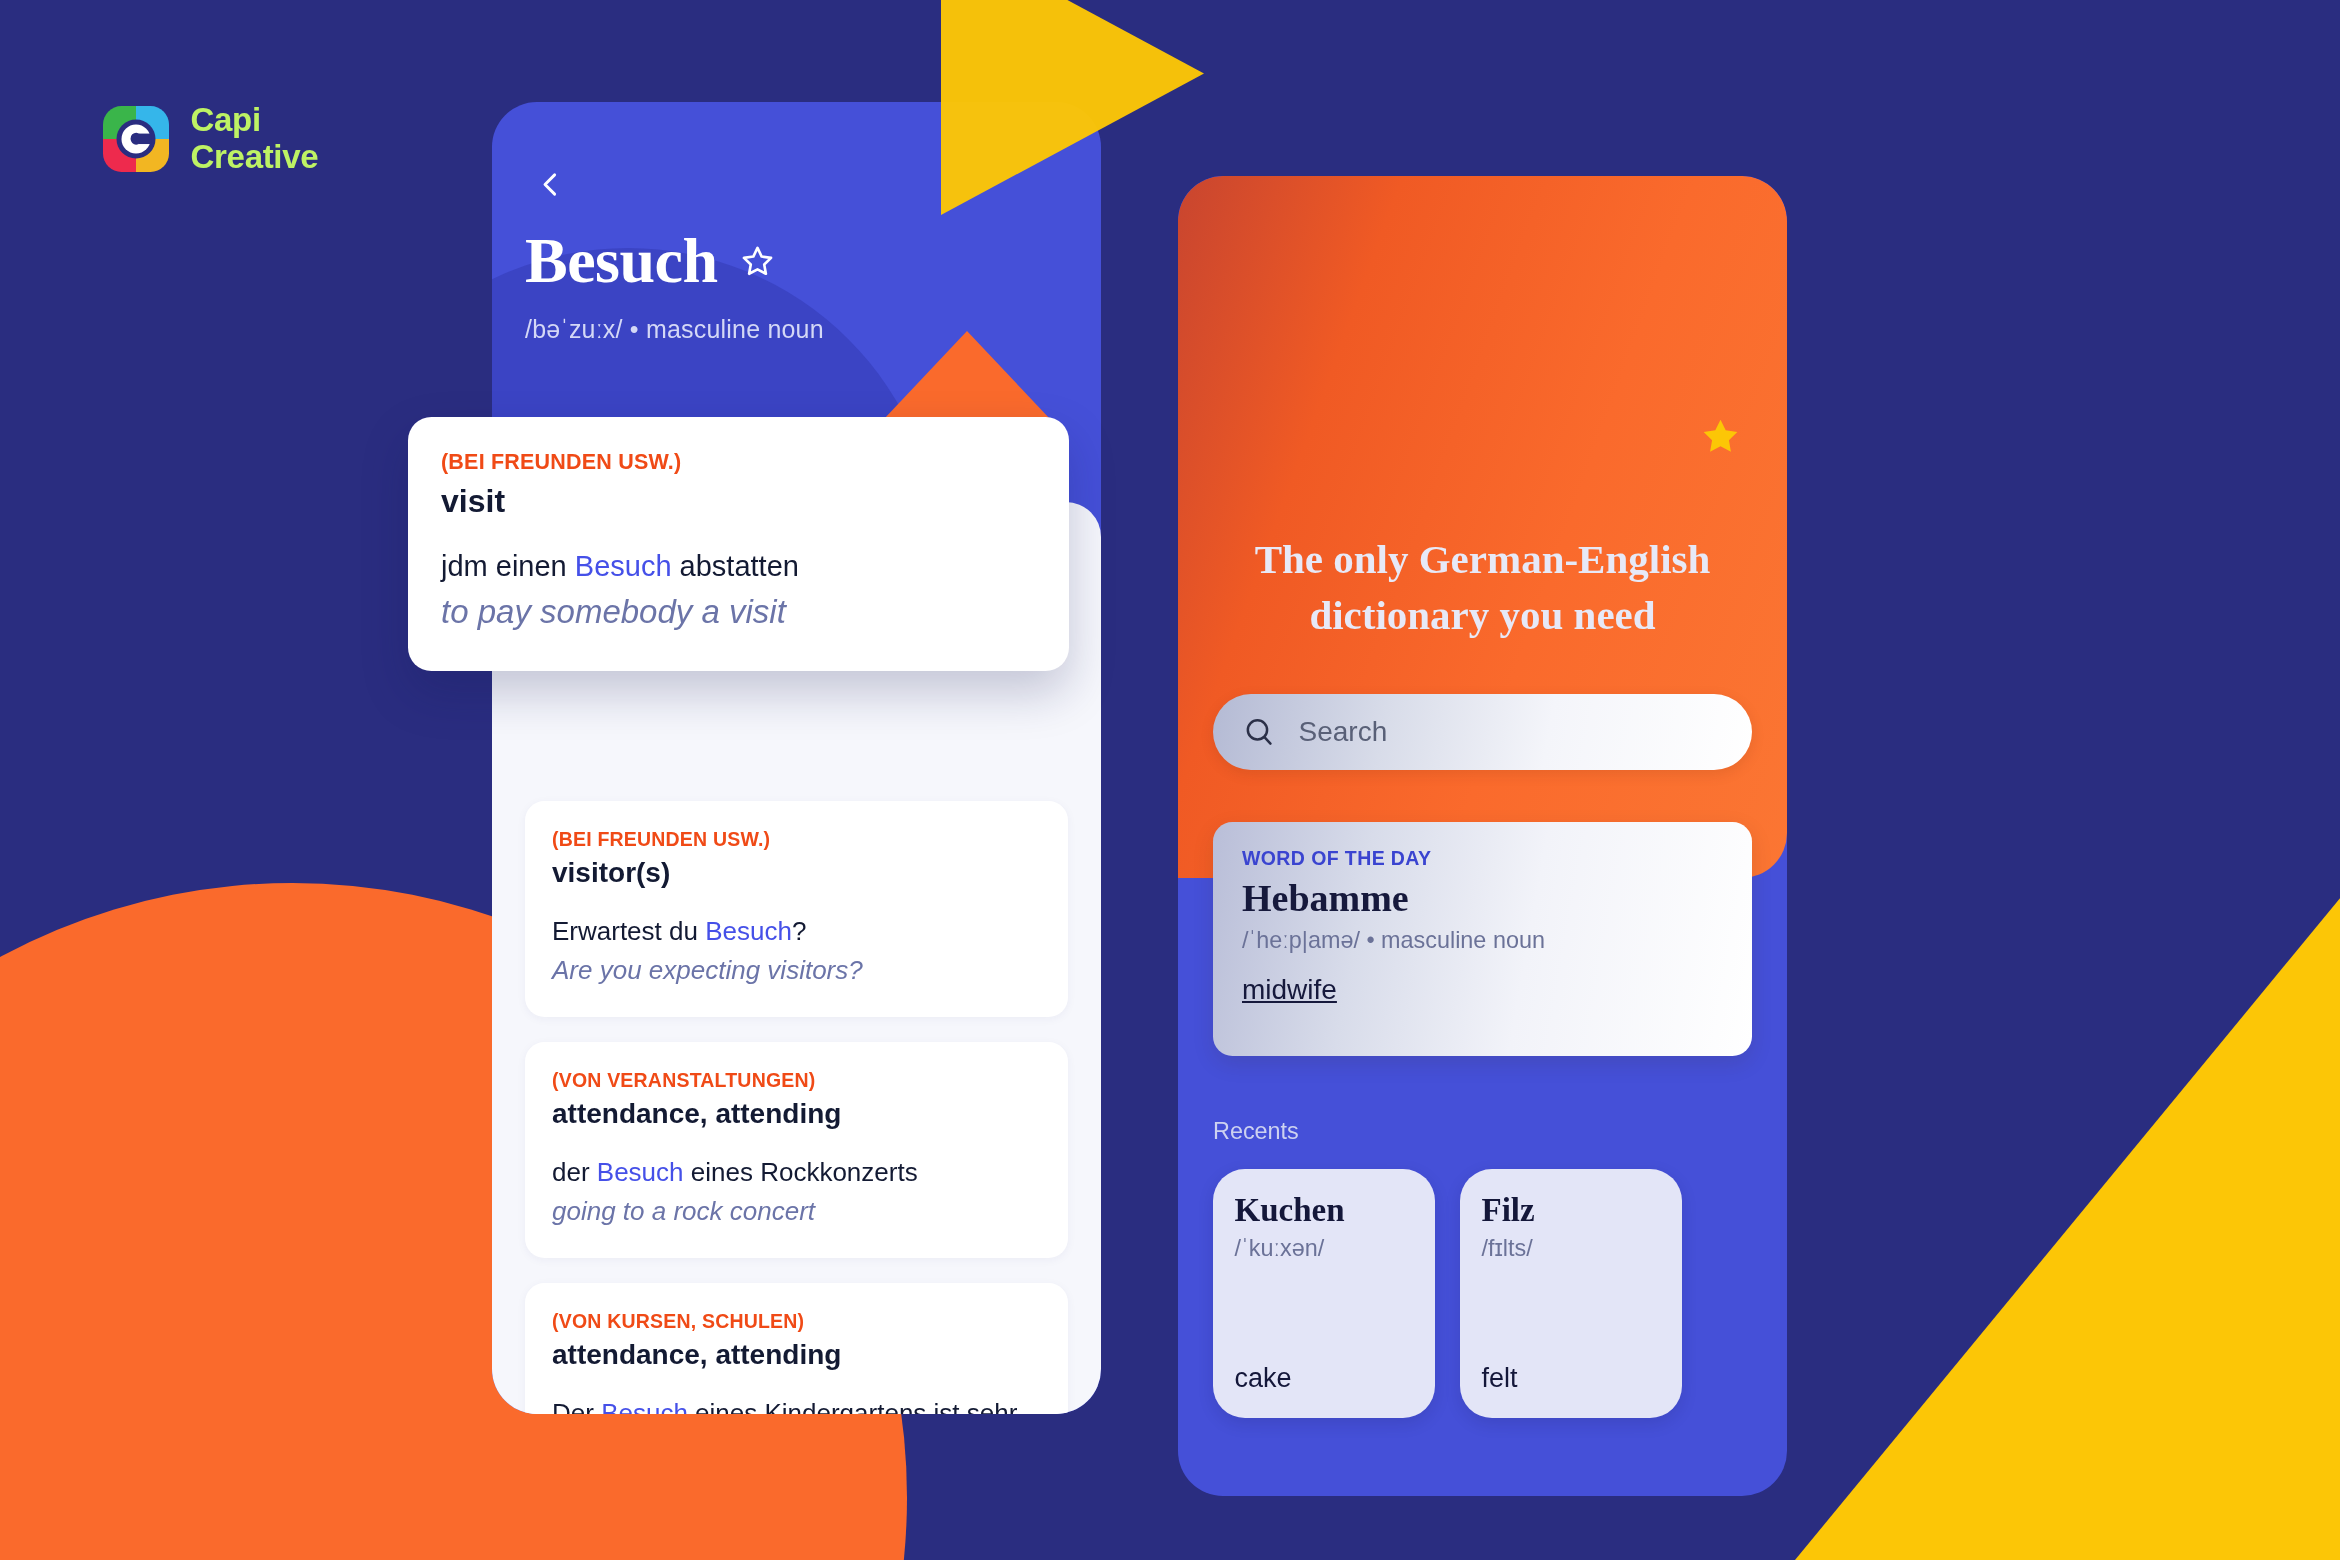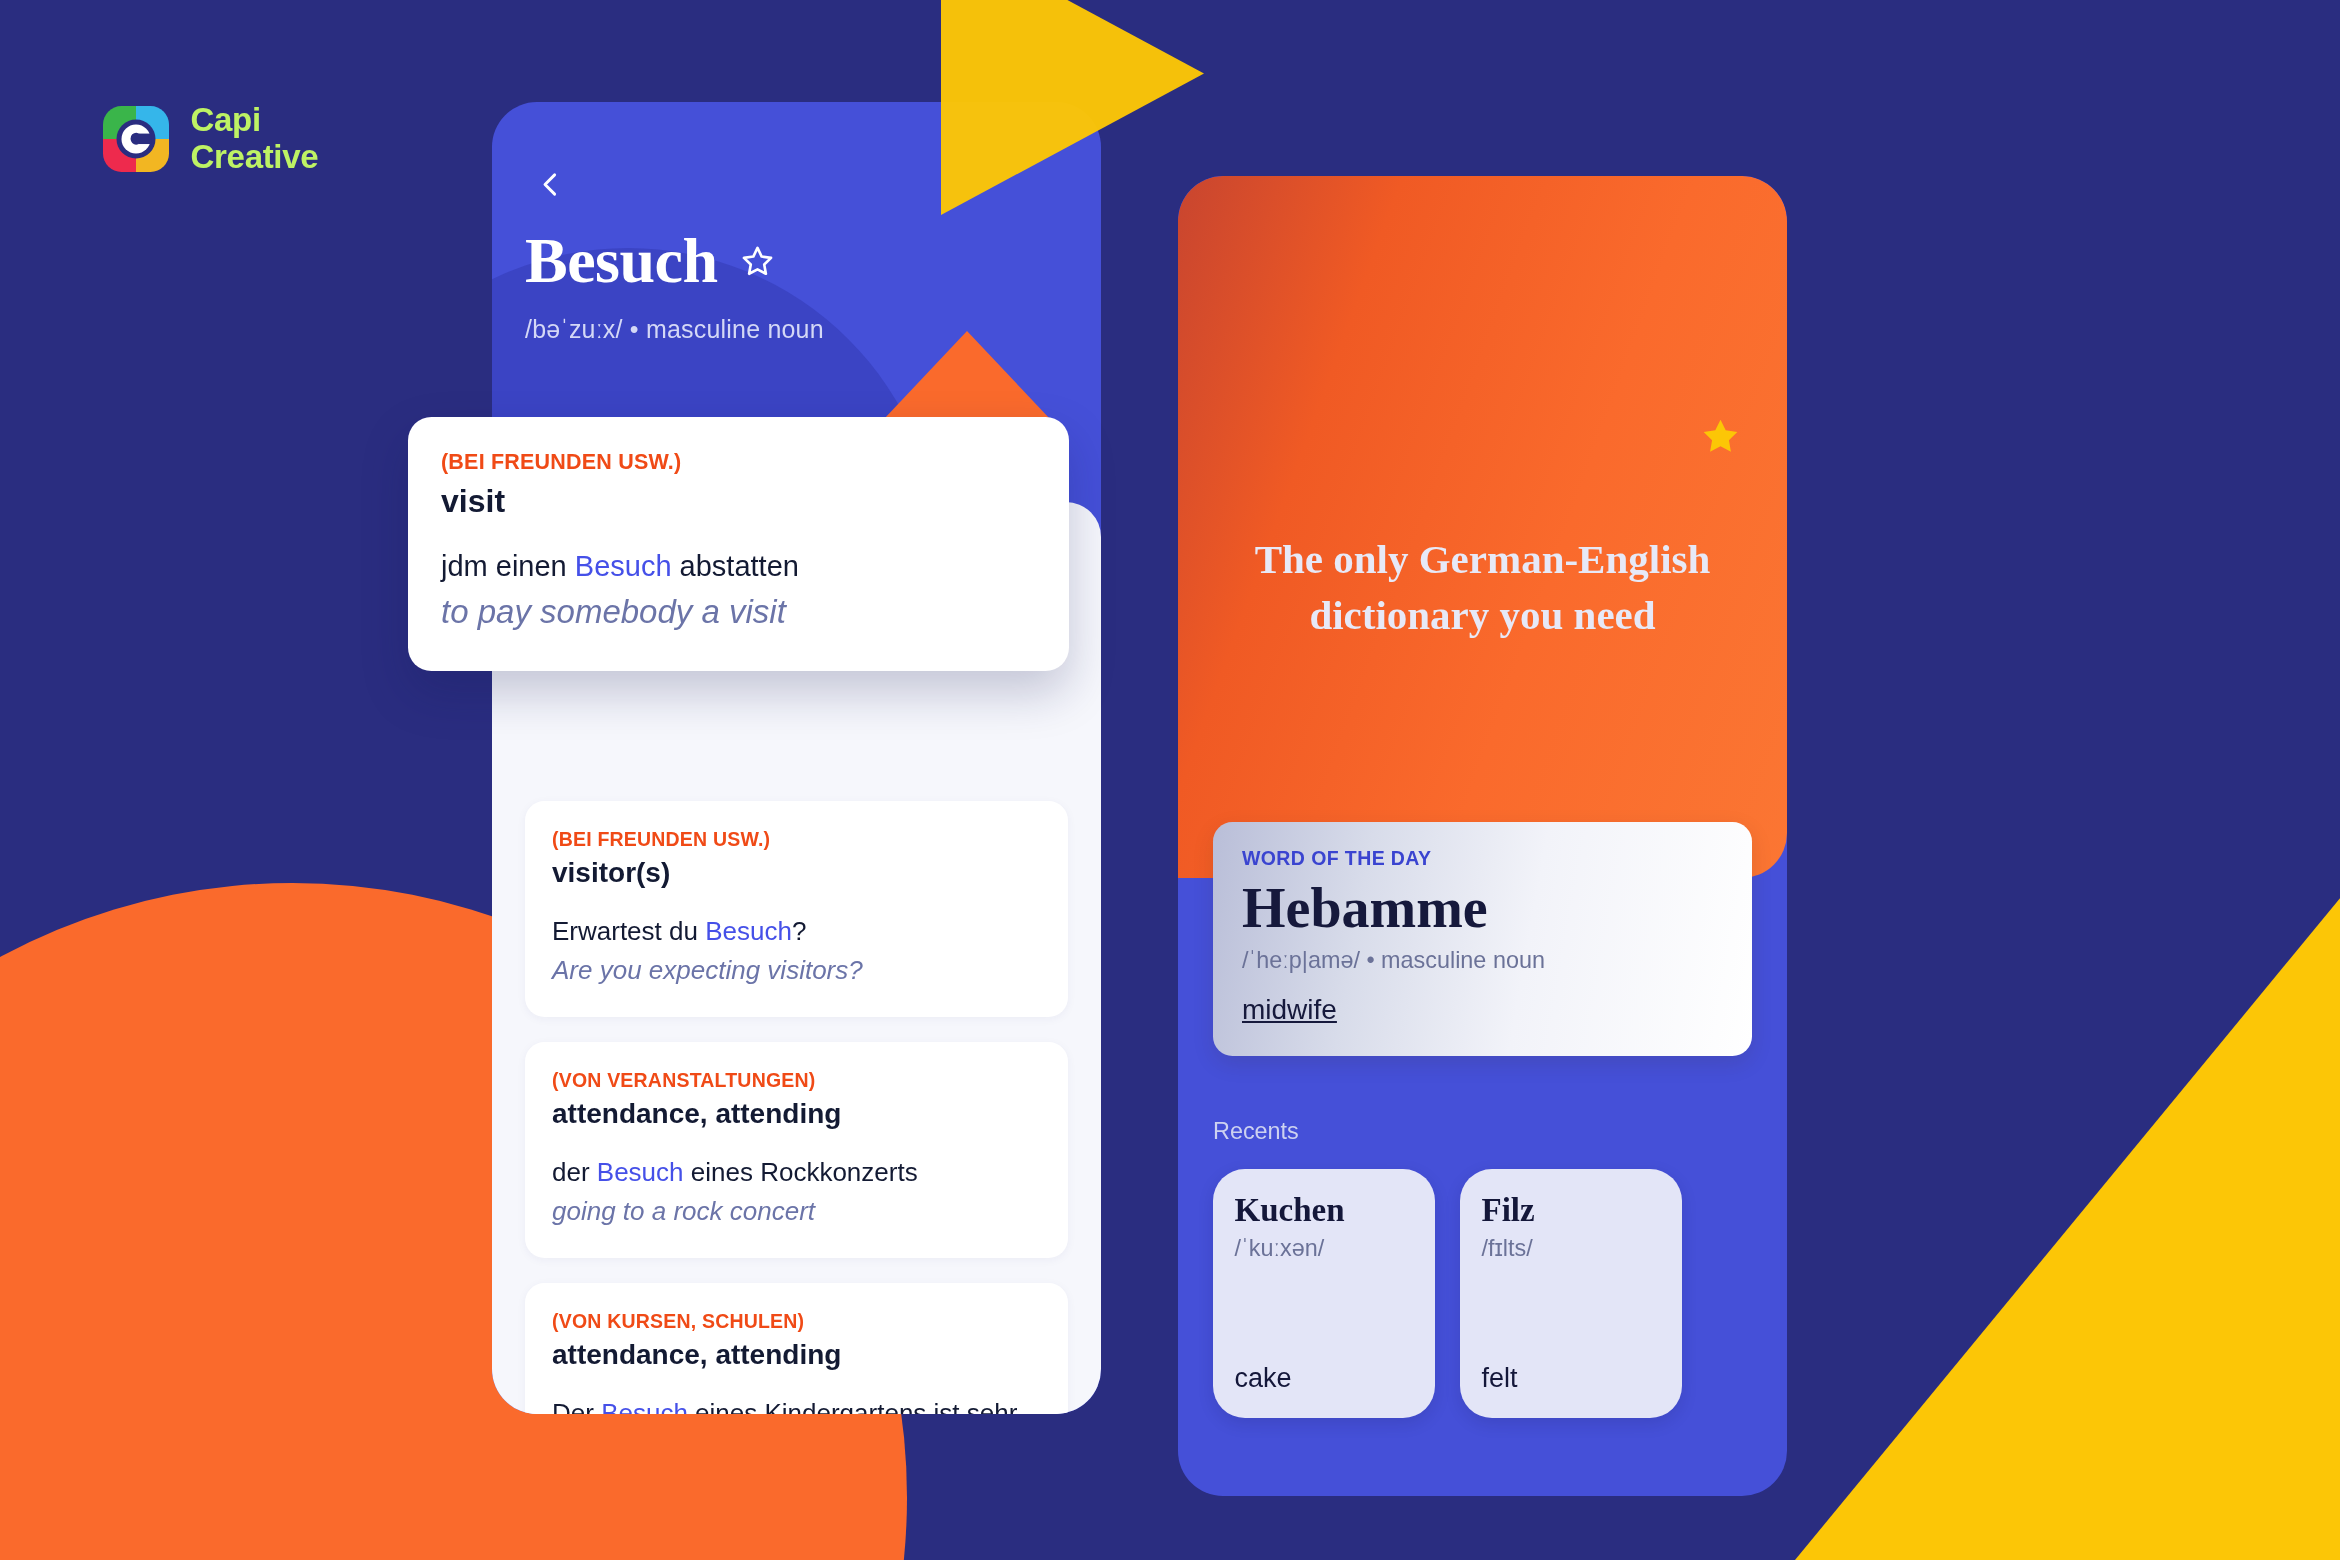--- a/index.html
+++ b/index.html
@@ -271,21 +271,21 @@
   }
   .wotd-label {
     color:#3a44d0;
     font-size:19.5px;
     font-weight:600;
     letter-spacing:0.4px;
     margin-bottom:7.8px;
   }
   .wotd-word {
     font-family:"Liberation Serif", serif;
-    font-size:56px;
+    font-size:38px;
     font-weight:bold;
     color:#16193c;
     line-height:1.1;
     margin-bottom:7.8px;
   }
   .wotd-pron {
     color:#6b7298;
     font-size:23.4px;
     margin-bottom:19.5px;
   }
@@ -421,20 +421,27 @@
 
 <div class="phone phone-right">
   <div class="rp-head"></div>
 
   <svg class="star-filled" viewBox="0 0 24 24" fill="#fcc606">
     <path d="M12 2.6l2.9 5.9 6.5.95-4.7 4.58 1.11 6.47L12 17.44 6.19 20.5l1.11-6.47L2.6 9.45l6.5-.95z"></path>
   </svg>
 
   <div class="rp-headline">The only German-English dictionary you need</div>
 
+  <div class="search-bar">
+    <svg width="35" height="35" viewBox="0 0 24 24" fill="none" stroke="#2b3048" stroke-width="1.7">
+      <circle cx="10.6" cy="10.2" r="6.6"></circle>
+      <path d="M15.4 15.2l4.1 4.4" stroke-linecap="round"></path>
+    </svg>
+    <span class="search-placeholder">Search</span>
+  </div>
 
   <div class="wotd-card">
     <div class="wotd-label">WORD OF THE DAY</div>
     <div class="wotd-word">Hebamme</div>
     <div class="wotd-pron">/ˈheːp|amə/  •  masculine noun</div>
     <div class="wotd-def">midwife</div>
   </div>
 
   <div class="recents-label">Recents</div>
 

